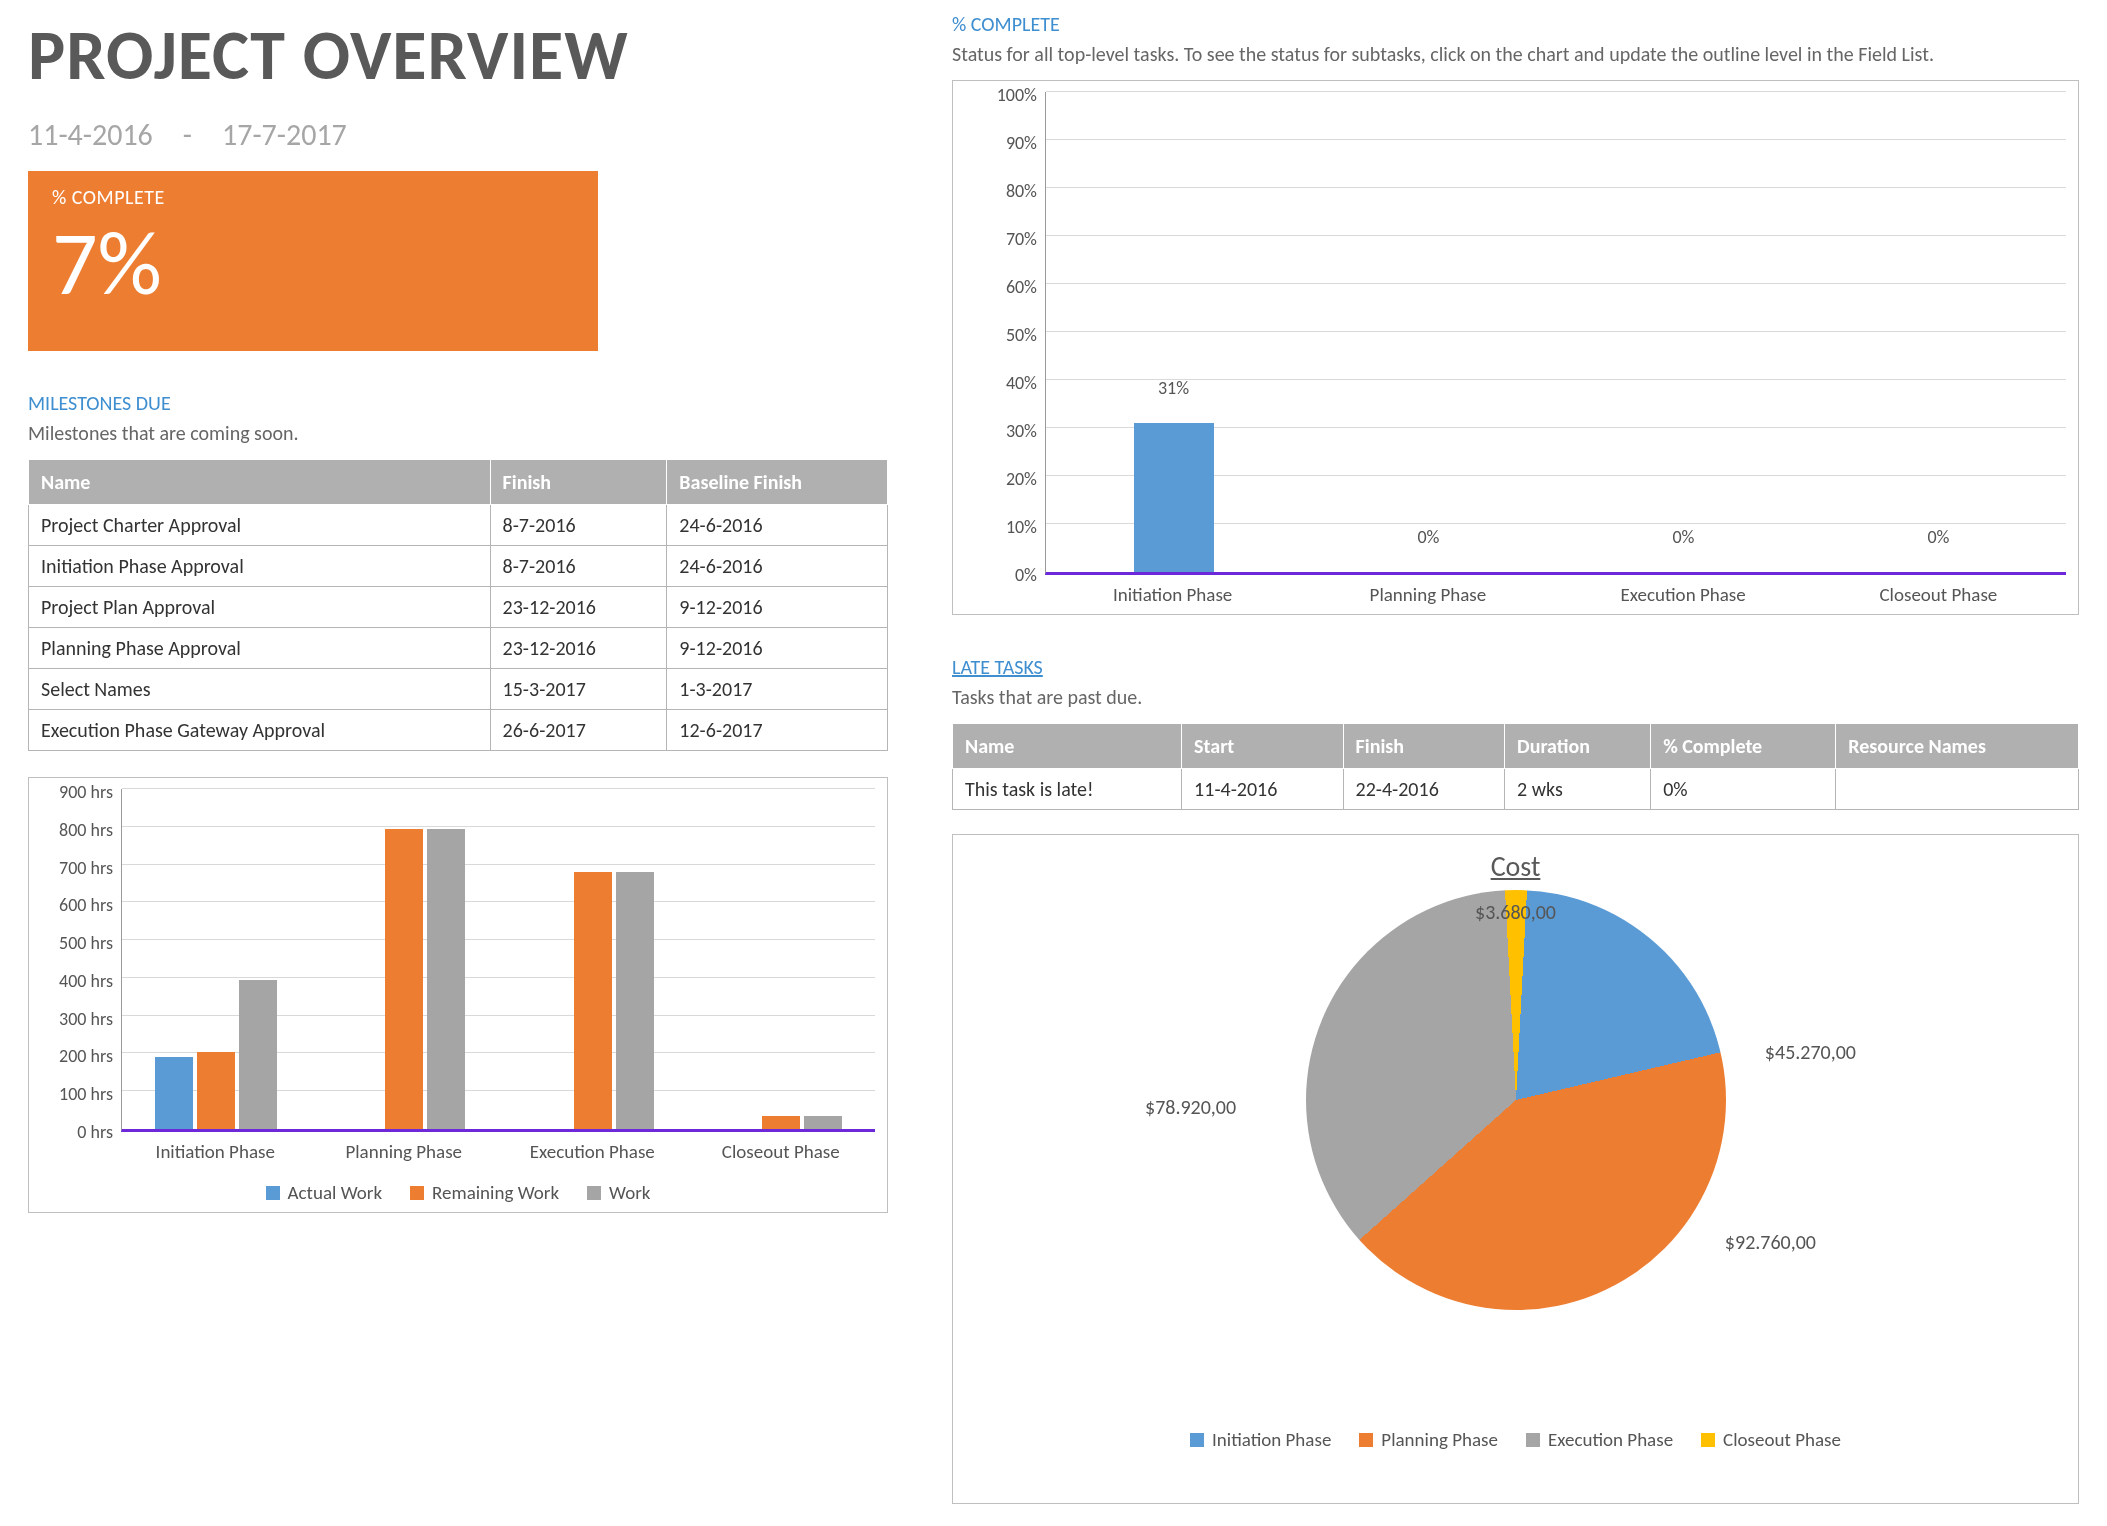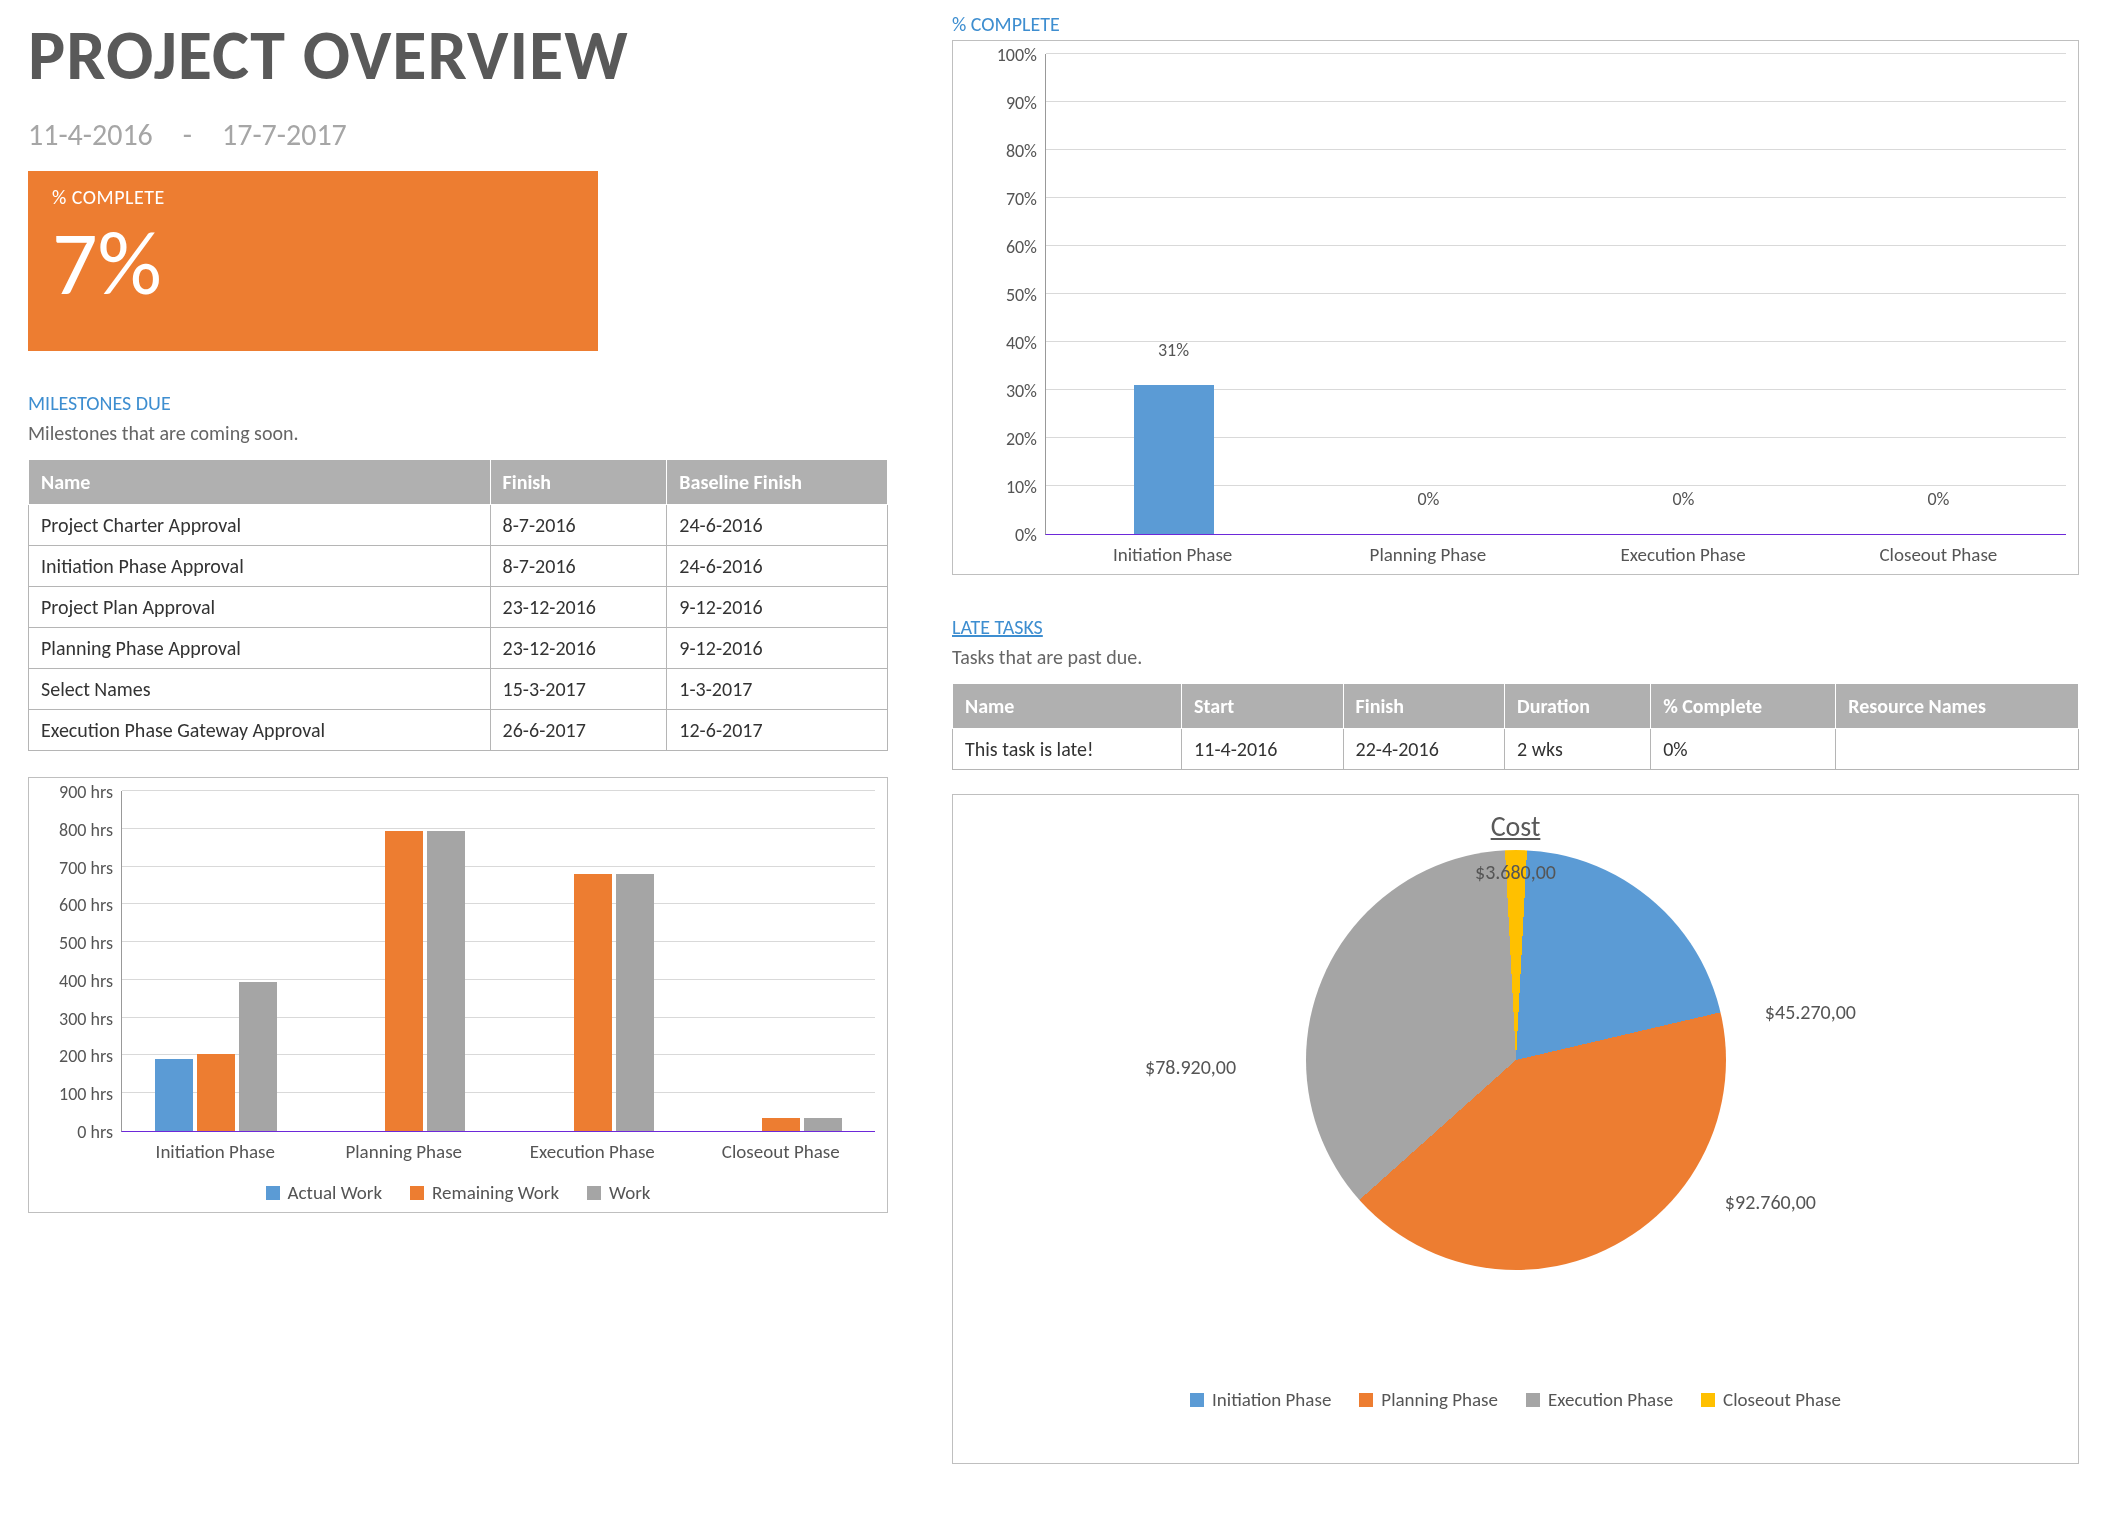--- a/index.html
+++ b/index.html
@@ -123,21 +123,21 @@
     font-size: 18px;
     color: #555;
     padding-right: 8px;
     box-sizing: border-box;
   }
   .y-axis div { height: 0; line-height: 0; white-space: nowrap; }
   .plot-area {
     flex: 1;
     position: relative;
     border-left: 1px solid #999;
-    border-bottom: 1px solid #6d28d9;
+    border-bottom: 3px solid #6d28d9;
     text-decoration: underline;
   }
   .grid-line {
     position: absolute;
     left: 0; right: 0;
     border-top: 1px solid #d9d9d9;
   }
   .groups {
     display: flex;
     position: absolute;
@@ -351,20 +351,21 @@
               <span>Work</span>
             </div>
           </div>
       </div>
 
     </div>
 
     <div class="right">
 
       <div class="sect-title">% COMPLETE</div>
+      <div class="sect-sub">Status for all top-level tasks. To see the status for subtasks, click on the chart and update the outline level in the Field List.</div>
 
       <div class="chart-box">
         <div class="bar-plot single" style="height:480px;">
           <div class="y-axis" id="pct-yaxis" style="width:80px;height:480px;">
               <div>0%</div>
               <div>10%</div>
               <div>20%</div>
               <div>30%</div>
               <div>40%</div>
               <div>50%</div>

